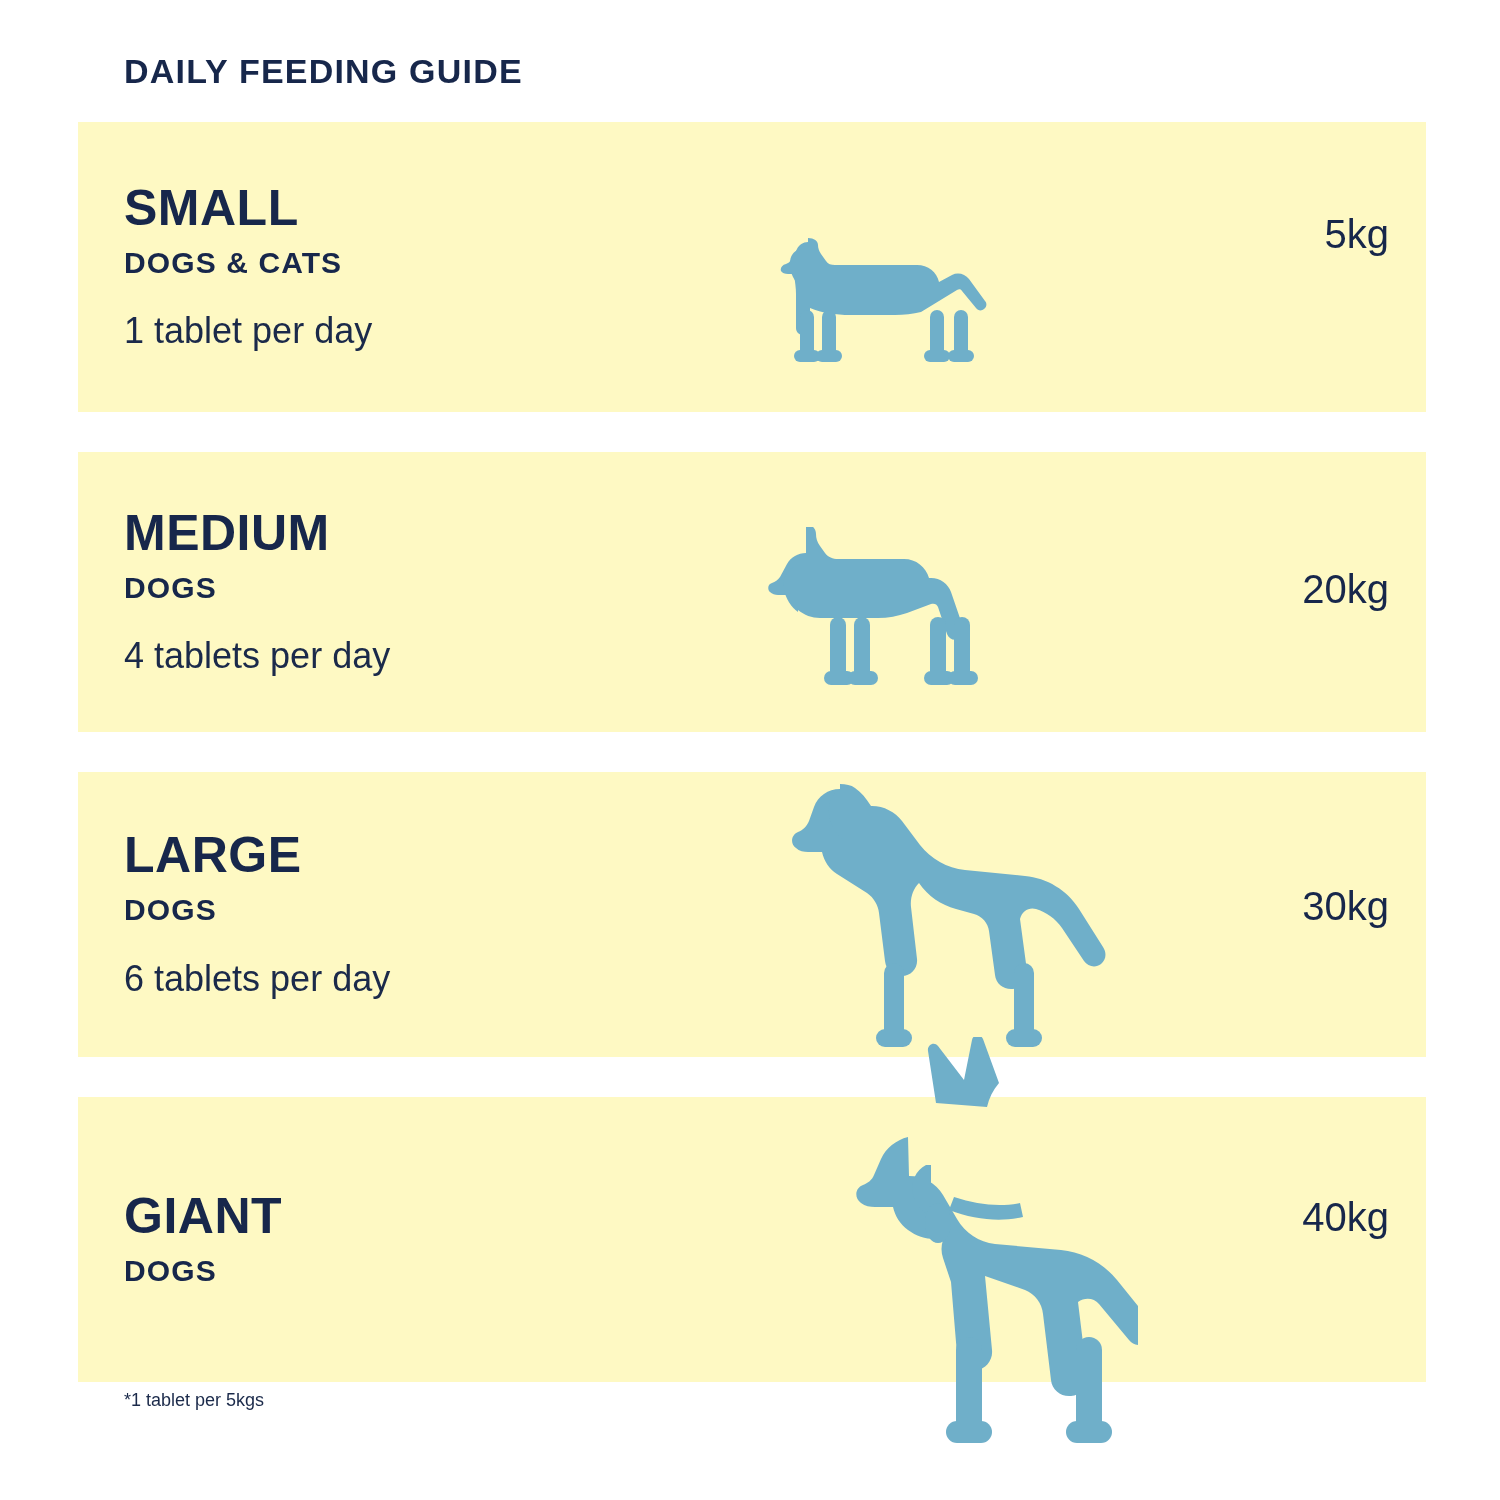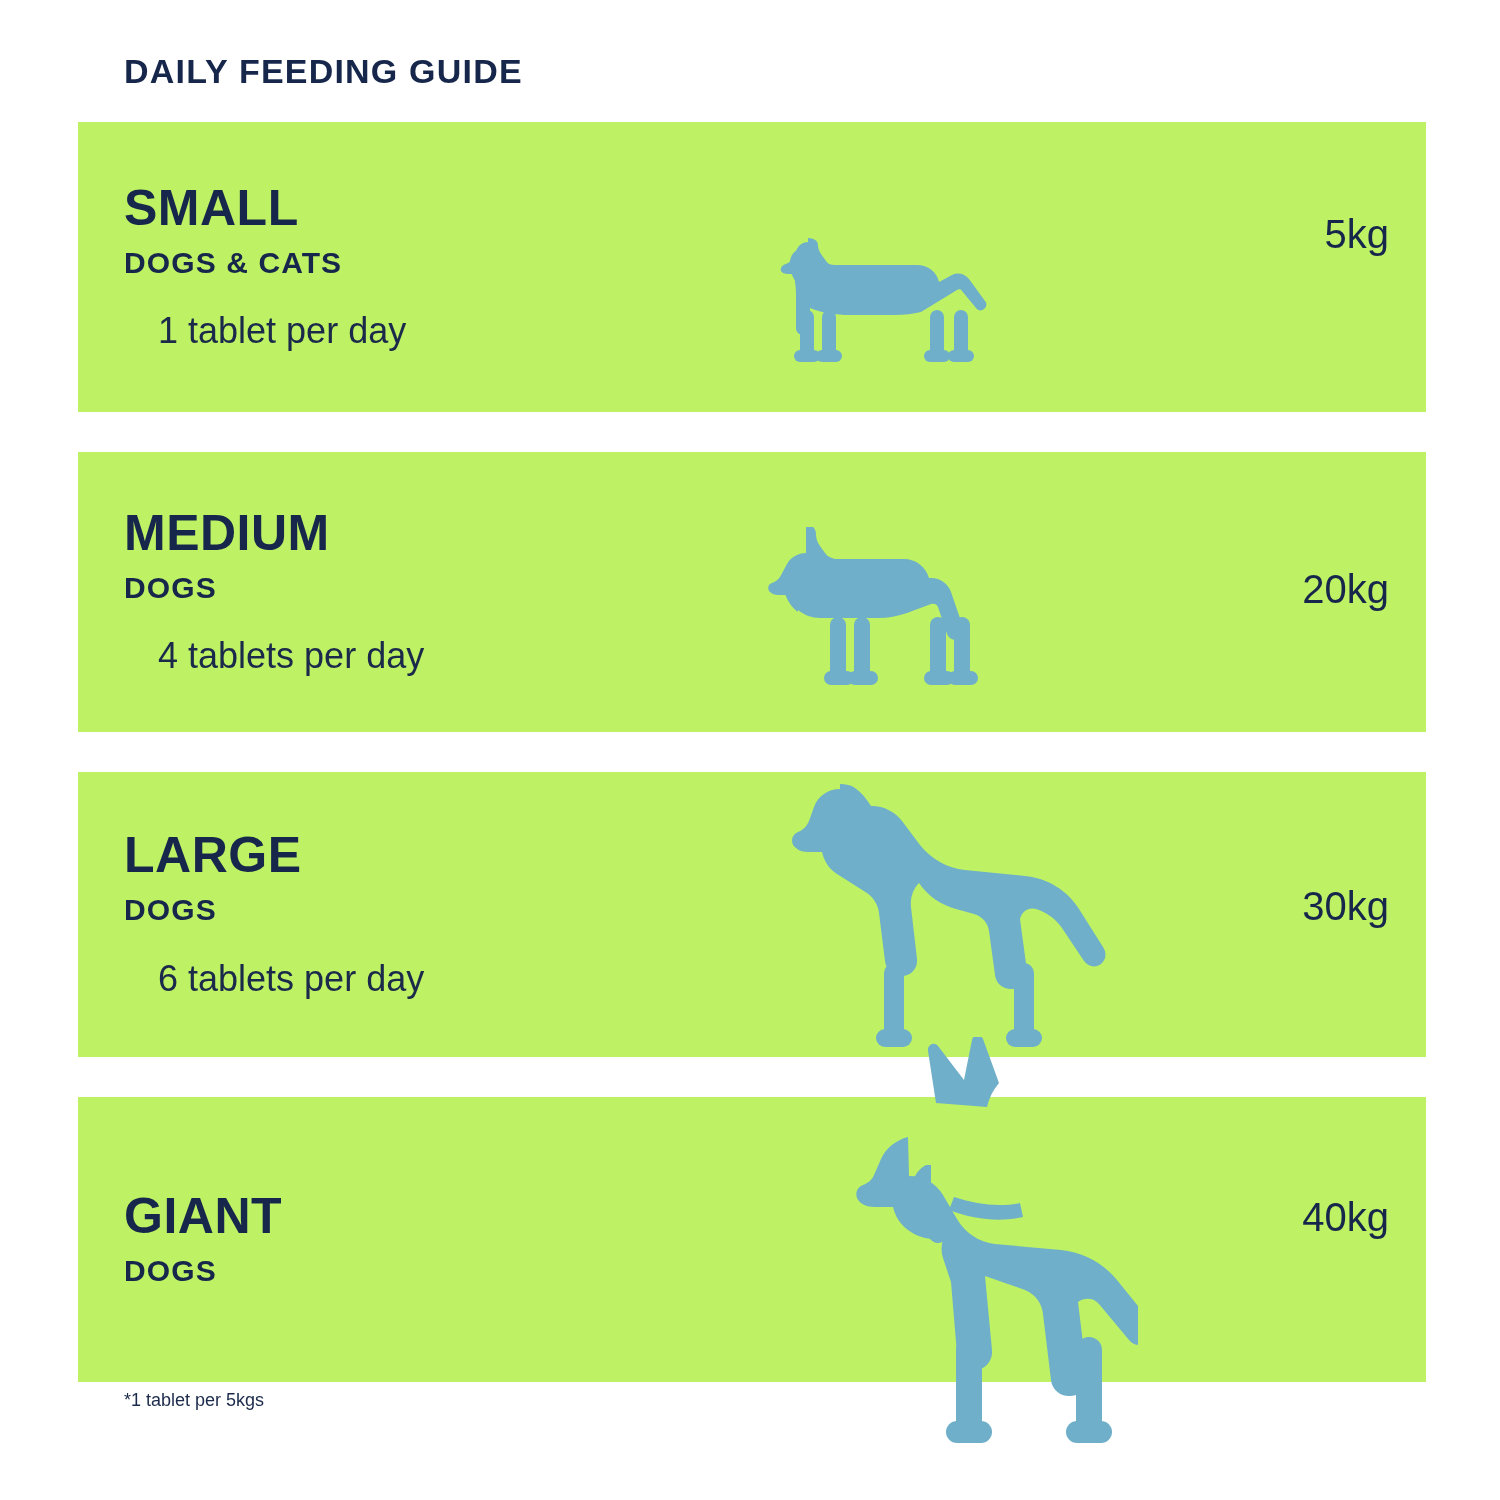--- a/index.html
+++ b/index.html
@@ -31,21 +31,21 @@
     text-align: right;
   }
   .rows {
     position: absolute;
     left: 78px;
     top: 122px;
     width: 1348px;
   }
   .row {
     position: relative;
-    background: #bef264;
+    background: #fef9c3;
     box-sizing: border-box;
   }
   .row-small   { height: 290px; }
   .row-medium  { height: 280px; margin-top: 40px; }
   .row-large   { height: 285px; margin-top: 40px; }
   .row-giant   { height: 285px; margin-top: 40px; }
 
   .row-text {
     position: absolute;
     left: 46px;
@@ -68,21 +68,20 @@
     letter-spacing: 1.1px;
     line-height: 1.15;
     margin-top: 12px;
     color: #17274b;
   }
   .dose {
     font-size: 36px;
     font-weight: normal;
     margin-top: 30px;
     color: #1b2a4a;
-    margin-left: 34px;
   }
   .weight {
     position: absolute;
     right: 37px;
     top: 50%;
     transform: translateY(-50%);
     font-size: 40px;
     color: #17274b;
     text-align: right;
   }

